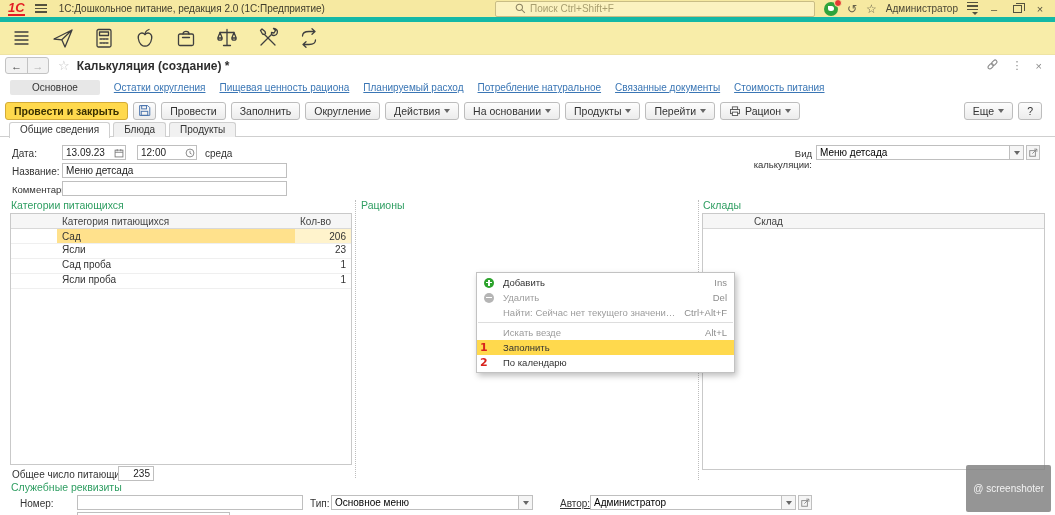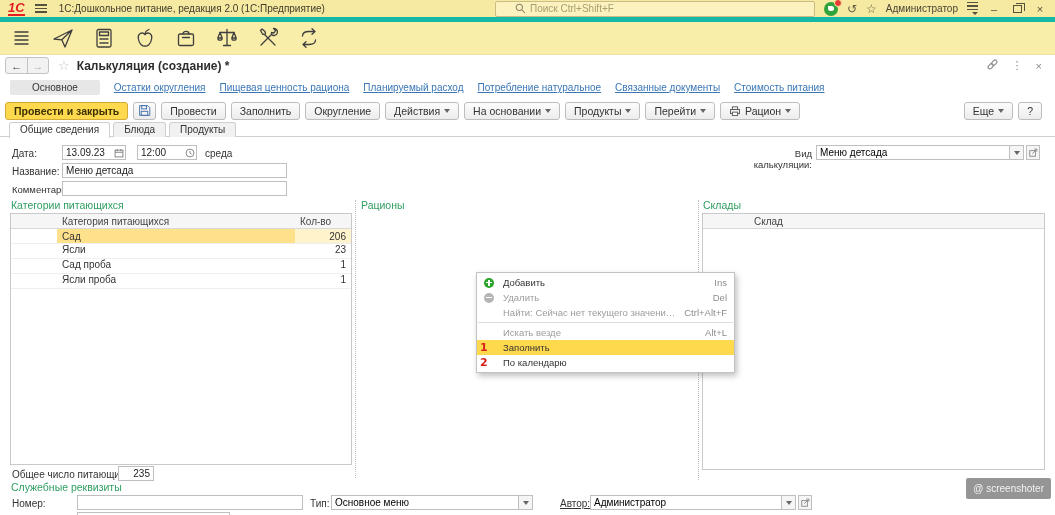--- a/index.html
+++ b/index.html
@@ -110,22 +110,22 @@
   .ci-ic { position:absolute; left:7px; top:2.5px; width:10px; height:10px; border-radius:50%; }
   .ci-ic.add { background:#2ca32c; }
   .ci-ic.add::after { content:""; position:absolute; left:4.3px; top:2px; width:1.6px; height:6px; background:#fff; }
   .ci-ic.add::before { content:""; position:absolute; left:2px; top:4.3px; width:6px; height:1.6px; background:#fff; }
   .ci-ic.del { background:#b5b5b5; }
   .ci-ic.del::before { content:""; position:absolute; left:2px; top:4.3px; width:6px; height:1.6px; background:#fff; }
   .ctx-sep { height:1px; background:#ddd; margin:2px 1px; }
   .ci-mark { position:absolute; left:3px; top:1px; color:#d8231d; font-weight:bold; font-size:11px; font-family:"DejaVu Sans",sans-serif; }
 
   
-  .watermark { position:absolute; right:4px; bottom:16px; background:rgba(130,130,130,.85); color:#f2f2f2;
-               font-size:10px; padding:5px 7px; border-radius:2px; }
+  .watermark { position:absolute; right:4px; bottom:3px; background:rgba(130,130,130,.85); color:#f2f2f2;
+               font-size:10px; padding:18px 7px; border-radius:2px; }
   .sliver { position:absolute; left:77px; top:512px; width:153px; height:3px; border:1px solid #bfbfbf; border-bottom:none; background:#fff; }
 </style>
 </head>
 <body>
 
 <div class="screen">
 
   <div class="titlebar">
     <span class="logo-1c">1С</span>
     <span class="hamb">
@@ -391,21 +391,21 @@
     </div>
   </div>
 
   <span class="flabel" style="left:12px; top:469px;">Общее число питающихся:</span>
   <div class="fieldbox" style="left:118px; top:466px; width:36px;">
     <input type="text" style="text-align: right;" value="235">
   </div>
 
   <span class="sect-title" style="left:11px; top:481px;">Служебные реквизиты</span>
 
-  <span class="flabel" style="left:12px; top:498px;">Номер:</span>
+  <span class="flabel" style="left:20px; top:498px;">Номер:</span>
   <div class="fieldbox" style="left:77px; top:495px; width:226px;">
     <input type="text" value="" style="">
   </div>
 
   <span class="flabel" style="left:310px; top:498px;">Тип:</span>
   <div class="combo" style="left:331px; top:495px; width:202px;">
     <span class="fb">
         <input type="text" value="Основное меню" style="">
       </span>
     <span class="cbtn">

